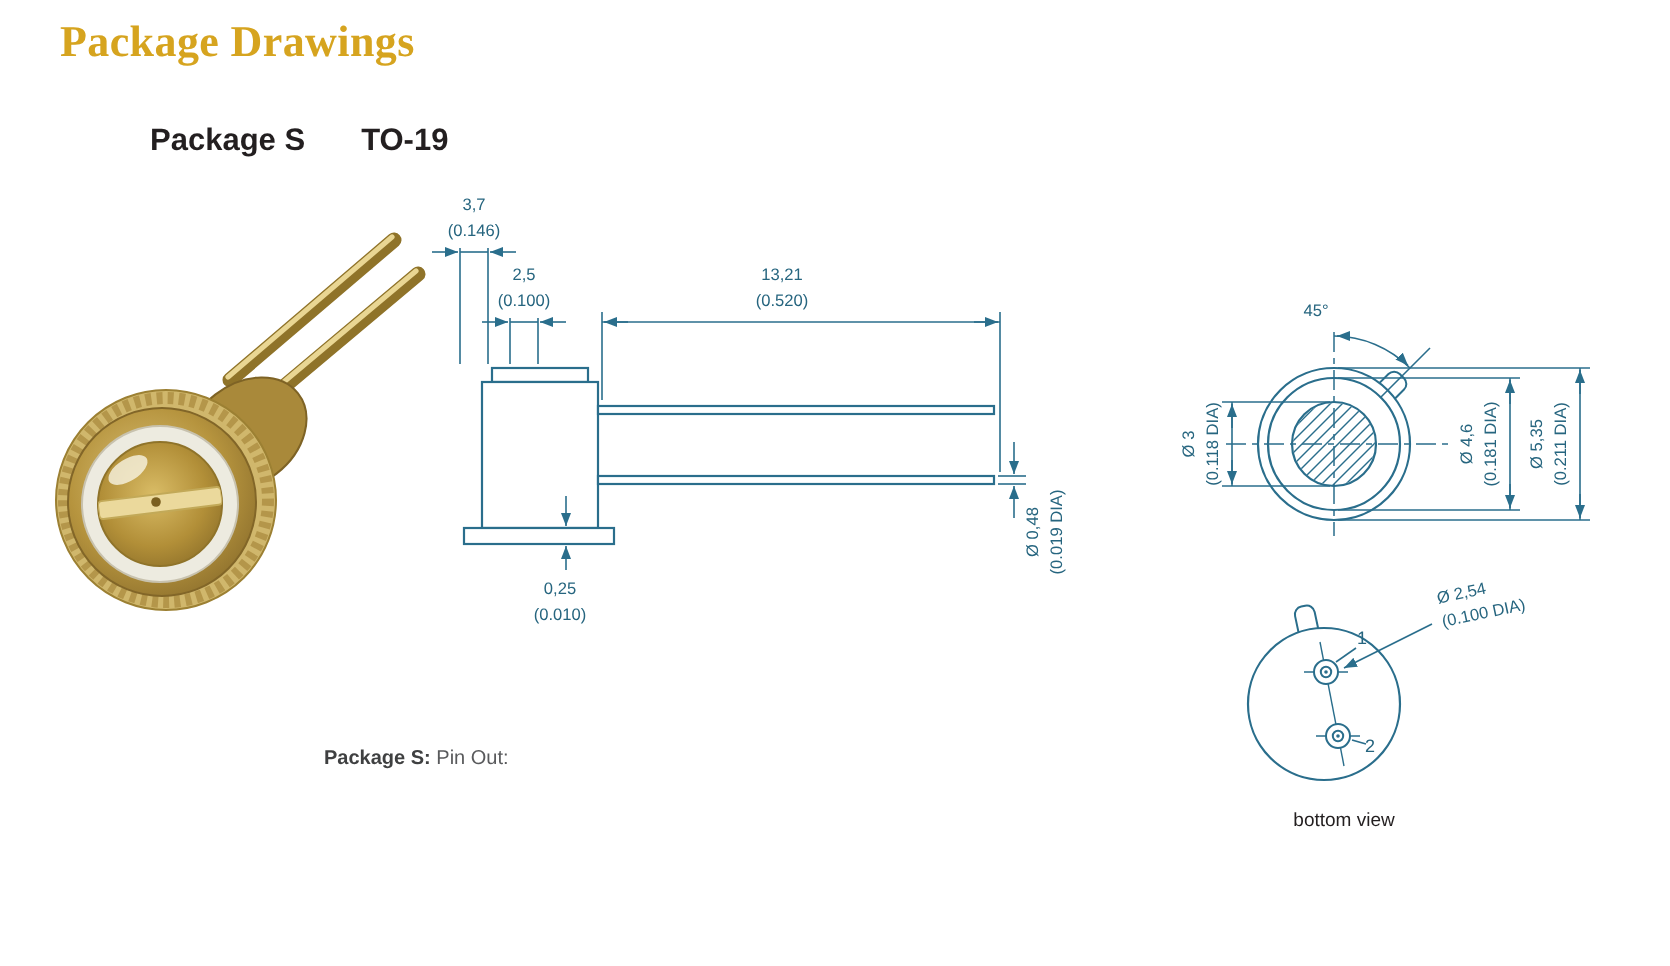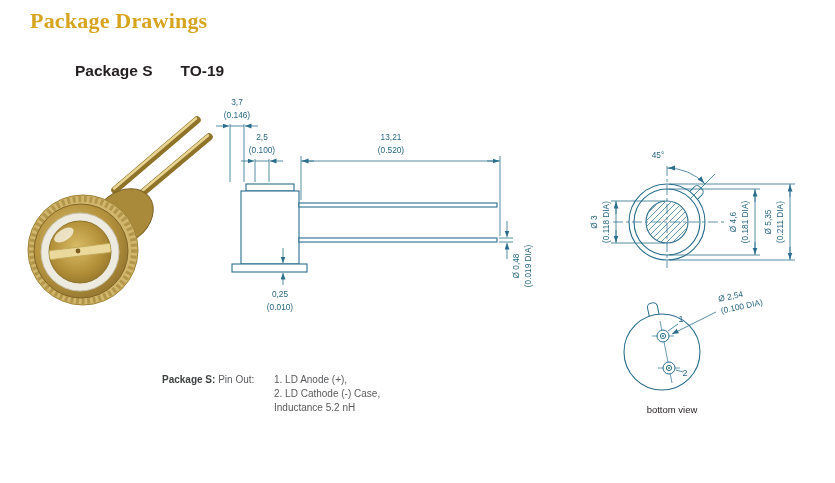--- a/index.html
+++ b/index.html
@@ -212,20 +212,15 @@
       <text class="pin-num" x="110" y="91" text-anchor="middle">2</text>
     </g>
     <text class="cap" x="97" y="128" text-anchor="middle">bottom view</text>
   </svg>
 
   <div class="pinout">
     <div class="pinout-labels">
       <span class="pkg-b">Package S:</span>
       <span>Pin Out:</span>
     </div>
-    <div class="pinout-lines">
-      <div>1. LD Anode (+),</div>
-      <div>2. LD Cathode (-) Case,</div>
-      <div>Inductance 5.2 nH</div>
-    </div>
   </div>
 
 </div>
 
 </body></html>

